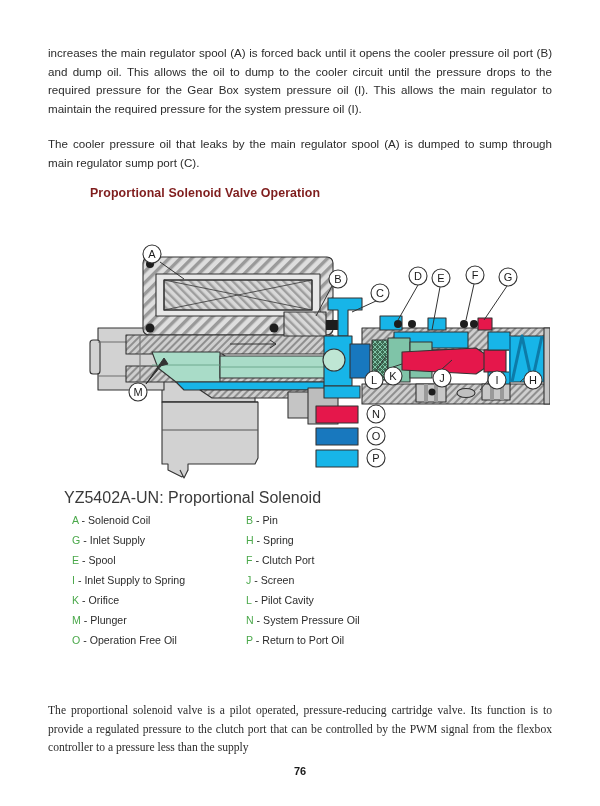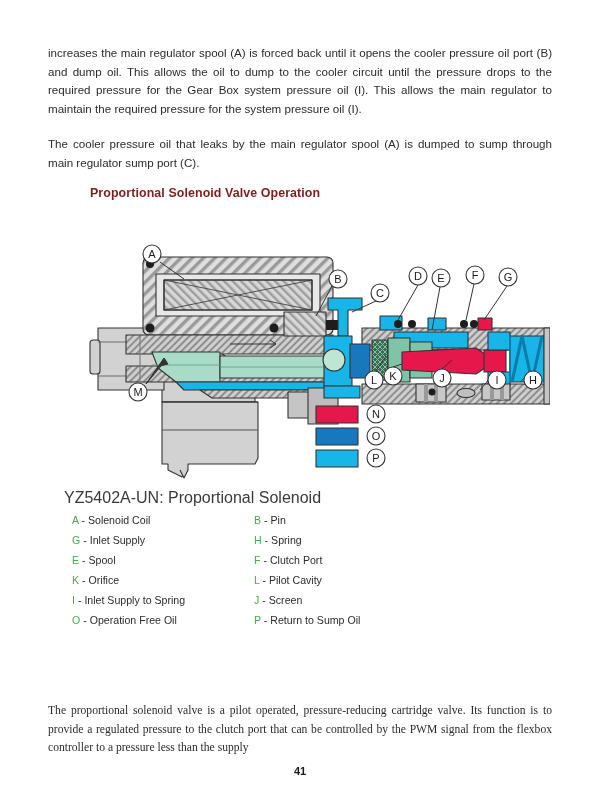--- a/index.html
+++ b/index.html
@@ -76,21 +76,21 @@
     height: 20px;
     font-size: 10.6px;
     color: #2b2b2b;
   }
   .legend-cell {
     position: absolute;
     top: 0;
     white-space: nowrap;
   }
   .legend-cell.col-a { left: 0; margin-left: 8px; }
-  .legend-cell.col-b { left: 190px; }
+  .legend-cell.col-b { left: 182px; }
   .legend-key {
     color: #4aa84a;
     font-weight: normal;
   }
 
   
   #page-number {
     position: absolute;
     left: 0;
     top: 765px;
@@ -368,53 +368,65 @@
         <span>Spool</span>
       </div>
       <div class="legend-cell col-b">
         <span class="legend-key">F</span>
         <span> - </span>
         <span>Clutch Port</span>
       </div>
     </div>
     <div class="legend-row">
       <div class="legend-cell col-a">
+        <span class="legend-key">I</span>
+        <span> - </span>
+        <span>Inlet Supply to Spring</span>
+      </div>
+      <div class="legend-cell col-b">
+        <span class="legend-key">J</span>
+        <span> - </span>
+        <span>Screen</span>
+      </div>
+    </div>
+    <div class="legend-row">
+      <div class="legend-cell col-a">
         <span class="legend-key">K</span>
         <span> - </span>
         <span>Orifice</span>
       </div>
       <div class="legend-cell col-b">
         <span class="legend-key">L</span>
         <span> - </span>
         <span>Pilot Cavity</span>
       </div>
     </div>
     <div class="legend-row">
       <div class="legend-cell col-a">
-        <span class="legend-key">I</span>
-        <span> - </span>
-        <span>Inlet Supply to Spring</span>
-      </div>
-      <div class="legend-cell col-b">
-        <span class="legend-key">J</span>
-        <span> - </span>
-        <span>Screen</span>
+        <span class="legend-key">M</span>
+        <span> - </span>
+        <span>Plunger</span>
+      </div>
+      <div class="legend-cell col-b">
+        <span class="legend-key">N</span>
+        <span> - </span>
+        <span>System Pressure Oil</span>
       </div>
     </div>
     <div class="legend-row">
       <div class="legend-cell col-a">
         <span class="legend-key">O</span>
         <span> - </span>
         <span>Operation Free Oil</span>
       </div>
       <div class="legend-cell col-b">
         <span class="legend-key">P</span>
         <span> - </span>
-        <span>Return to Sump Oil</span>
+        <span>Return to Port Oil</span>
       </div>
     </div>
   </div>
 
   <div class="para" id="para-bottom">The proportional solenoid valve is a pilot operated, pressure-reducing cartridge valve. Its function is to provide a regulated pressure to the clutch port that can be controlled by the PWM signal from the flexbox controller to a pressure less than the supply</div>
 
-  <div id="page-number">41</div>
+  <div id="page-number">76</div>
 
 </div>
 
 </body></html>

